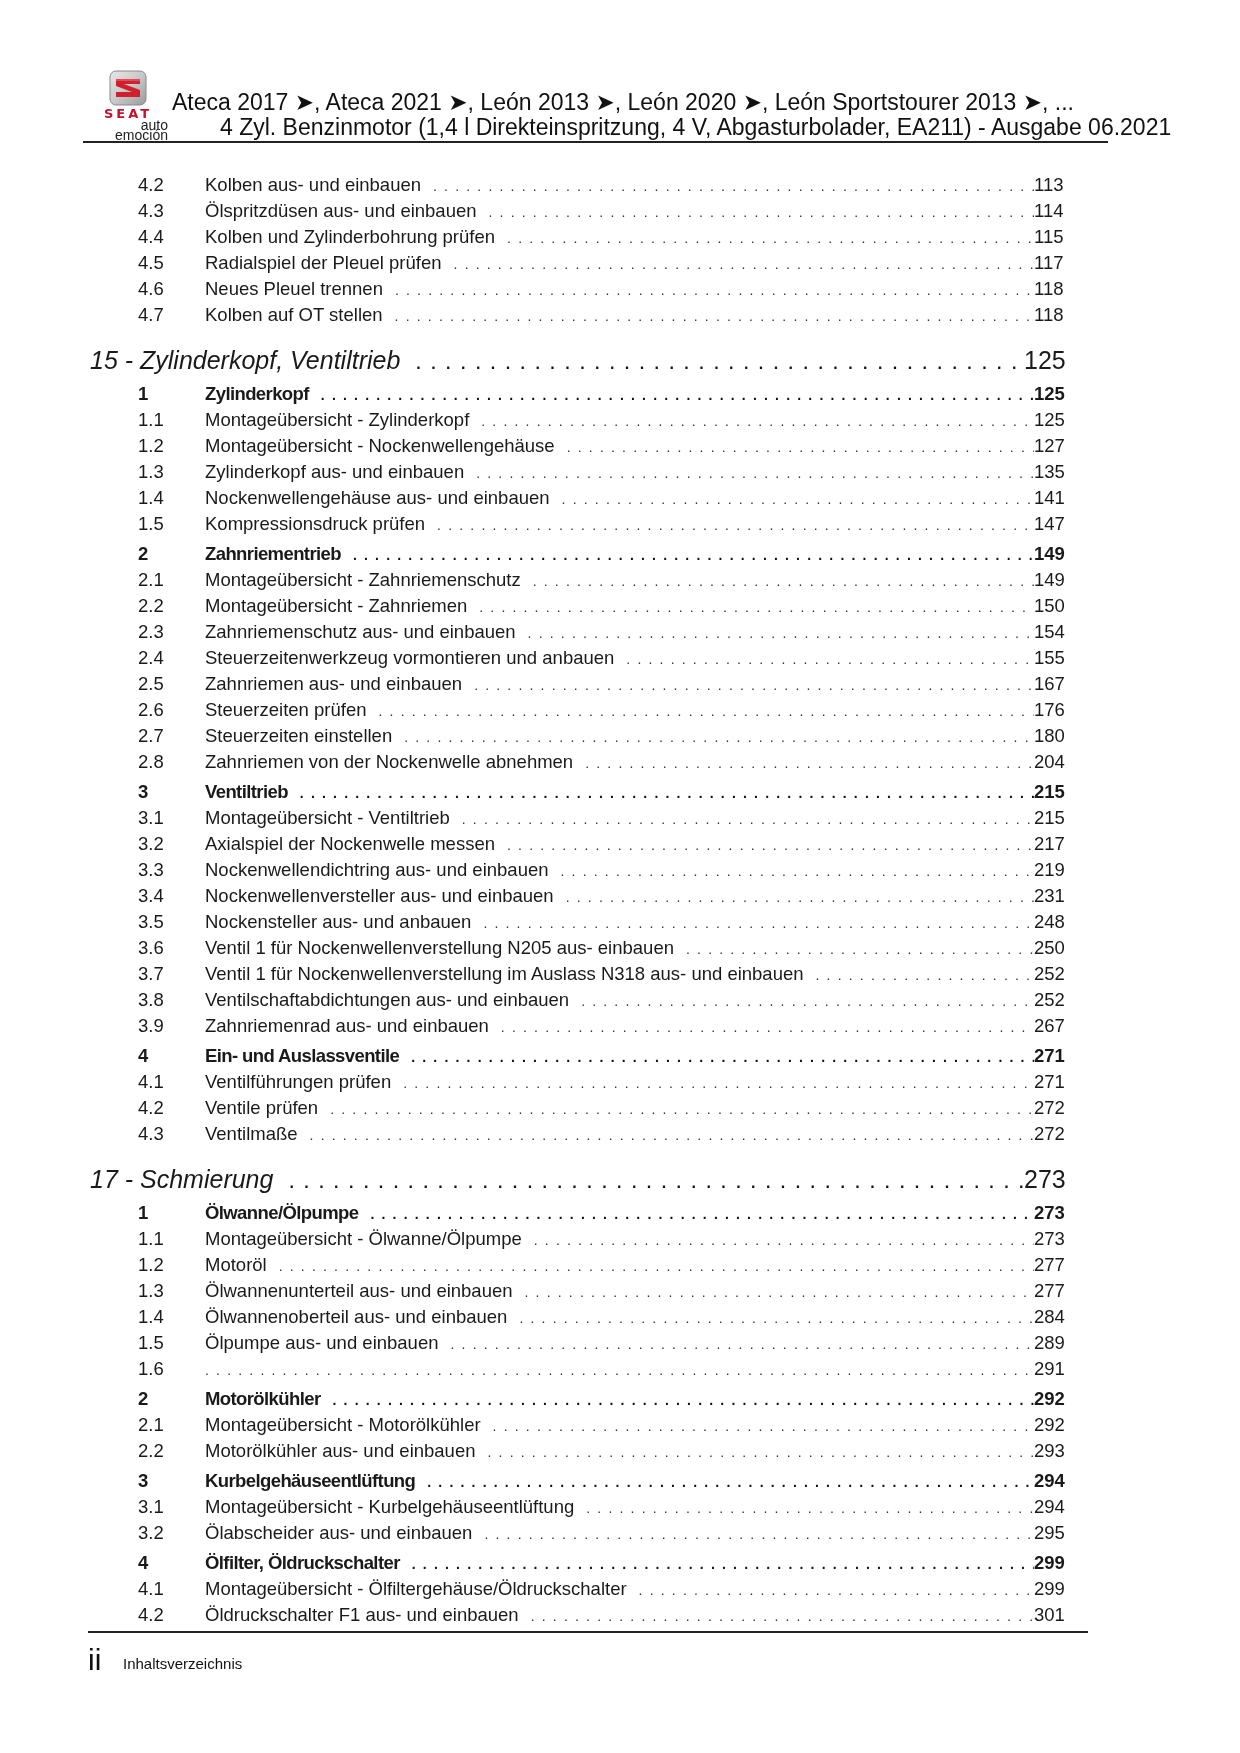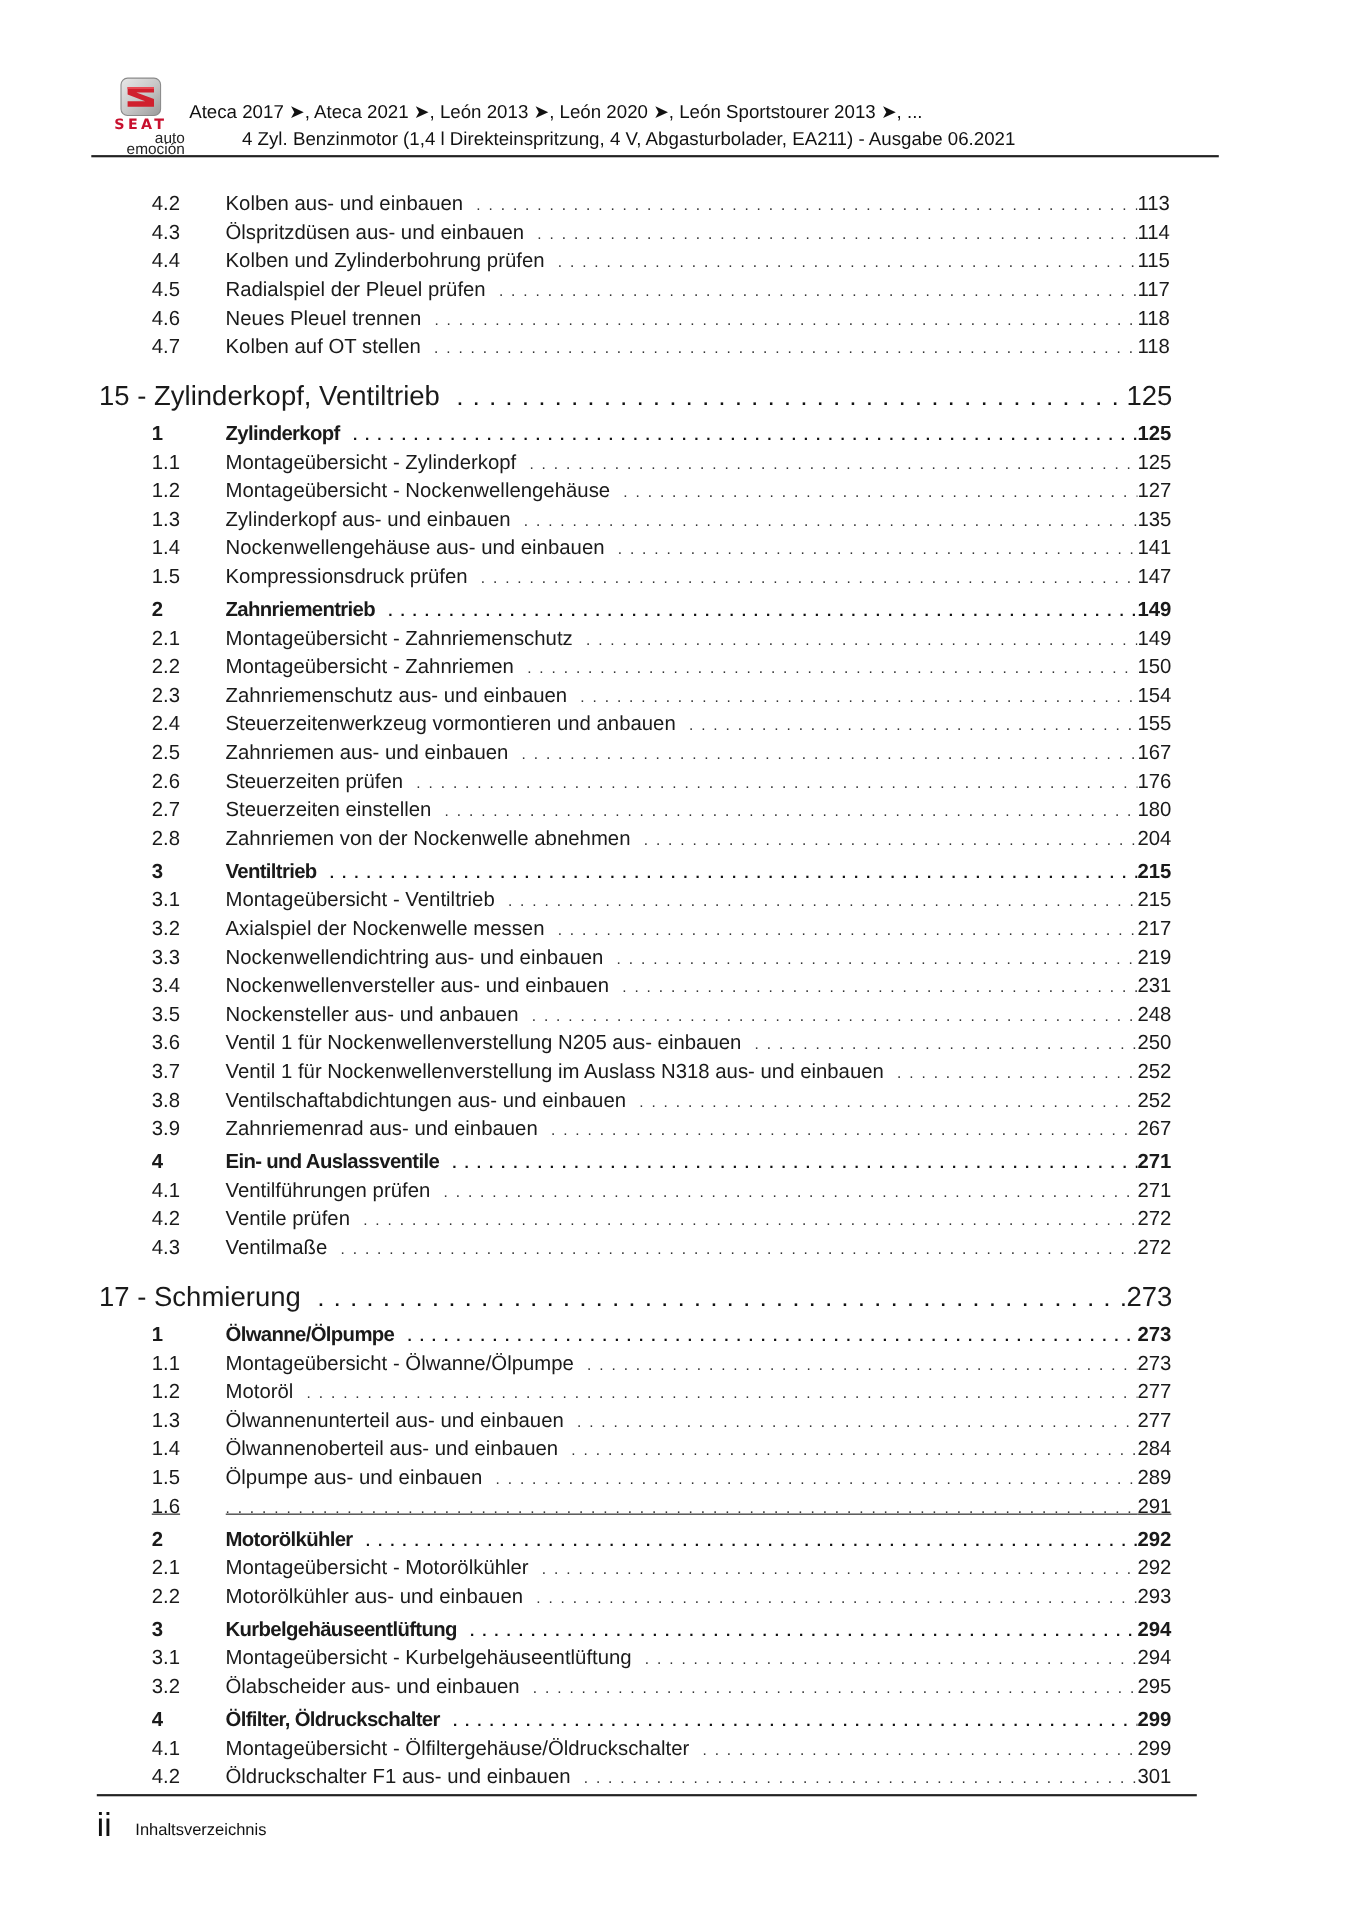--- a/index.html
+++ b/index.html
@@ -5,38 +5,38 @@
   html, body { margin: 0; padding: 0; background: #ffffff; }
   body { width: 1240px; height: 1753px; position: relative; overflow: hidden;
          font-family: "Liberation Sans", sans-serif; color: #1a1a1a; }
   .header { position: absolute; left: 88px; top: 62px; width: 1020px; height: 80px; }
   .logo { position: absolute; left: 0; top: 8px; width: 80px; height: 70px; }
   .logo svg { display: block; margin: 0 auto; }
   .logo .brand { display: block; text-align: center; font-weight: bold; color: #c8102e;
                  font-size: 13px; letter-spacing: 3px; line-height: 13px; margin-top: 1px;
                  font-family: "DejaVu Sans", sans-serif; }
   .logo .tag { display: block; text-align: right; font-size: 14px; line-height: 10px; color: #222; }
-  .hdr-line { position: absolute; left: 84px; font-size: 17px; line-height: 24px; white-space: nowrap; color: #111; }
+  .hdr-line { position: absolute; left: 84px; font-size: 23px; line-height: 24px; white-space: nowrap; color: #111; }
   .hdr-line1 { top: 28px; }
   .hdr-line2 { top: 53px; margin-left: 48px; }
   .rule-top { position: absolute; left: 83px; top: 141px; width: 1025px; height: 2px; background: #222; }
 
   .toc { position: absolute; left: 0; top: 0; width: 1240px; }
   .row { position: absolute; left: 138px; width: 946px; height: 26px; display: flex; align-items: baseline;
          font-size: 18.5px; line-height: 26px; white-space: nowrap; }
   .row .num { width: 67px; flex: none; }
   .row .title { flex: none; padding-right: 12px; }
   .row .dots { flex: 1 1 auto; overflow: hidden; color: #333; letter-spacing: 5.2px; font-size: 14px; }
   .row .dots::before { content: ". . . . . . . . . . . . . . . . . . . . . . . . . . . . . . . . . . . . . . . . . . . . . . . . . . . . . . . . . . . . . . . . . . . . . . . . . . . . . . . . . . . . . . . . . . . . . . . . . . . . . . . . . . . . . . . . . . . . . . . . . . . . . . . . . . . . . . . . . . . . . . . . . ."; letter-spacing: 0; word-spacing: 3.3px; }
   .row .page { flex: none; width: 50px; text-align: left; }
   .row.sub .title, .row.sub .num { font-weight: bold; letter-spacing: -0.6px; }
   .row.sub .page { font-weight: bold; }
   .row.sub .dots { color: #111; font-weight: bold; }
   .row.chapter { left: 90px; width: 994px; font-size: 25px; height: 34px; line-height: 34px; }
-  .row.chapter .title { padding-right: 16px; }
+  .row.chapter .title { padding-right: 16px; font-style: italic; }
   .row.chapter .dots { font-weight: bold; font-size: 16px; color: #111; }
   .row.chapter .dots::before { word-spacing: 6px; }
   .row.chapter .page { font-size: 25px; width: 60px; }
 
   .rule-bottom { position: absolute; left: 88px; top: 1631px; width: 1000px; height: 2px; background: #222; }
   .footer-page { position: absolute; left: 88px; top: 1643px; font-size: 30px; line-height: 34px; color: #111; }
   .footer-label { position: absolute; left: 123px; top: 1655px; font-size: 15px; line-height: 18px; color: #111; }
 </style>
 </head>
 <body>
@@ -313,21 +313,21 @@
       <span class="title">Ölwannenoberteil aus- und einbauen</span>
       <span class="dots"></span>
       <span class="page">284</span>
     </div>
     <div class="row" style="top: 1330px;">
       <span class="num">1.5</span>
       <span class="title">Ölpumpe aus- und einbauen</span>
       <span class="dots"></span>
       <span class="page">289</span>
     </div>
-    <div class="row" style="top: 1356px; text-decoration: underline;">
+    <div class="row" style="top: 1356px;">
       <span class="num">1.6</span>
       <span class="dots"></span>
       <span class="page">291</span>
     </div>
     <div class="row sub" style="top: 1386px;">
       <span class="num">2</span>
       <span class="title">Motorölkühler</span>
       <span class="dots"></span>
       <span class="page">292</span>
     </div>

